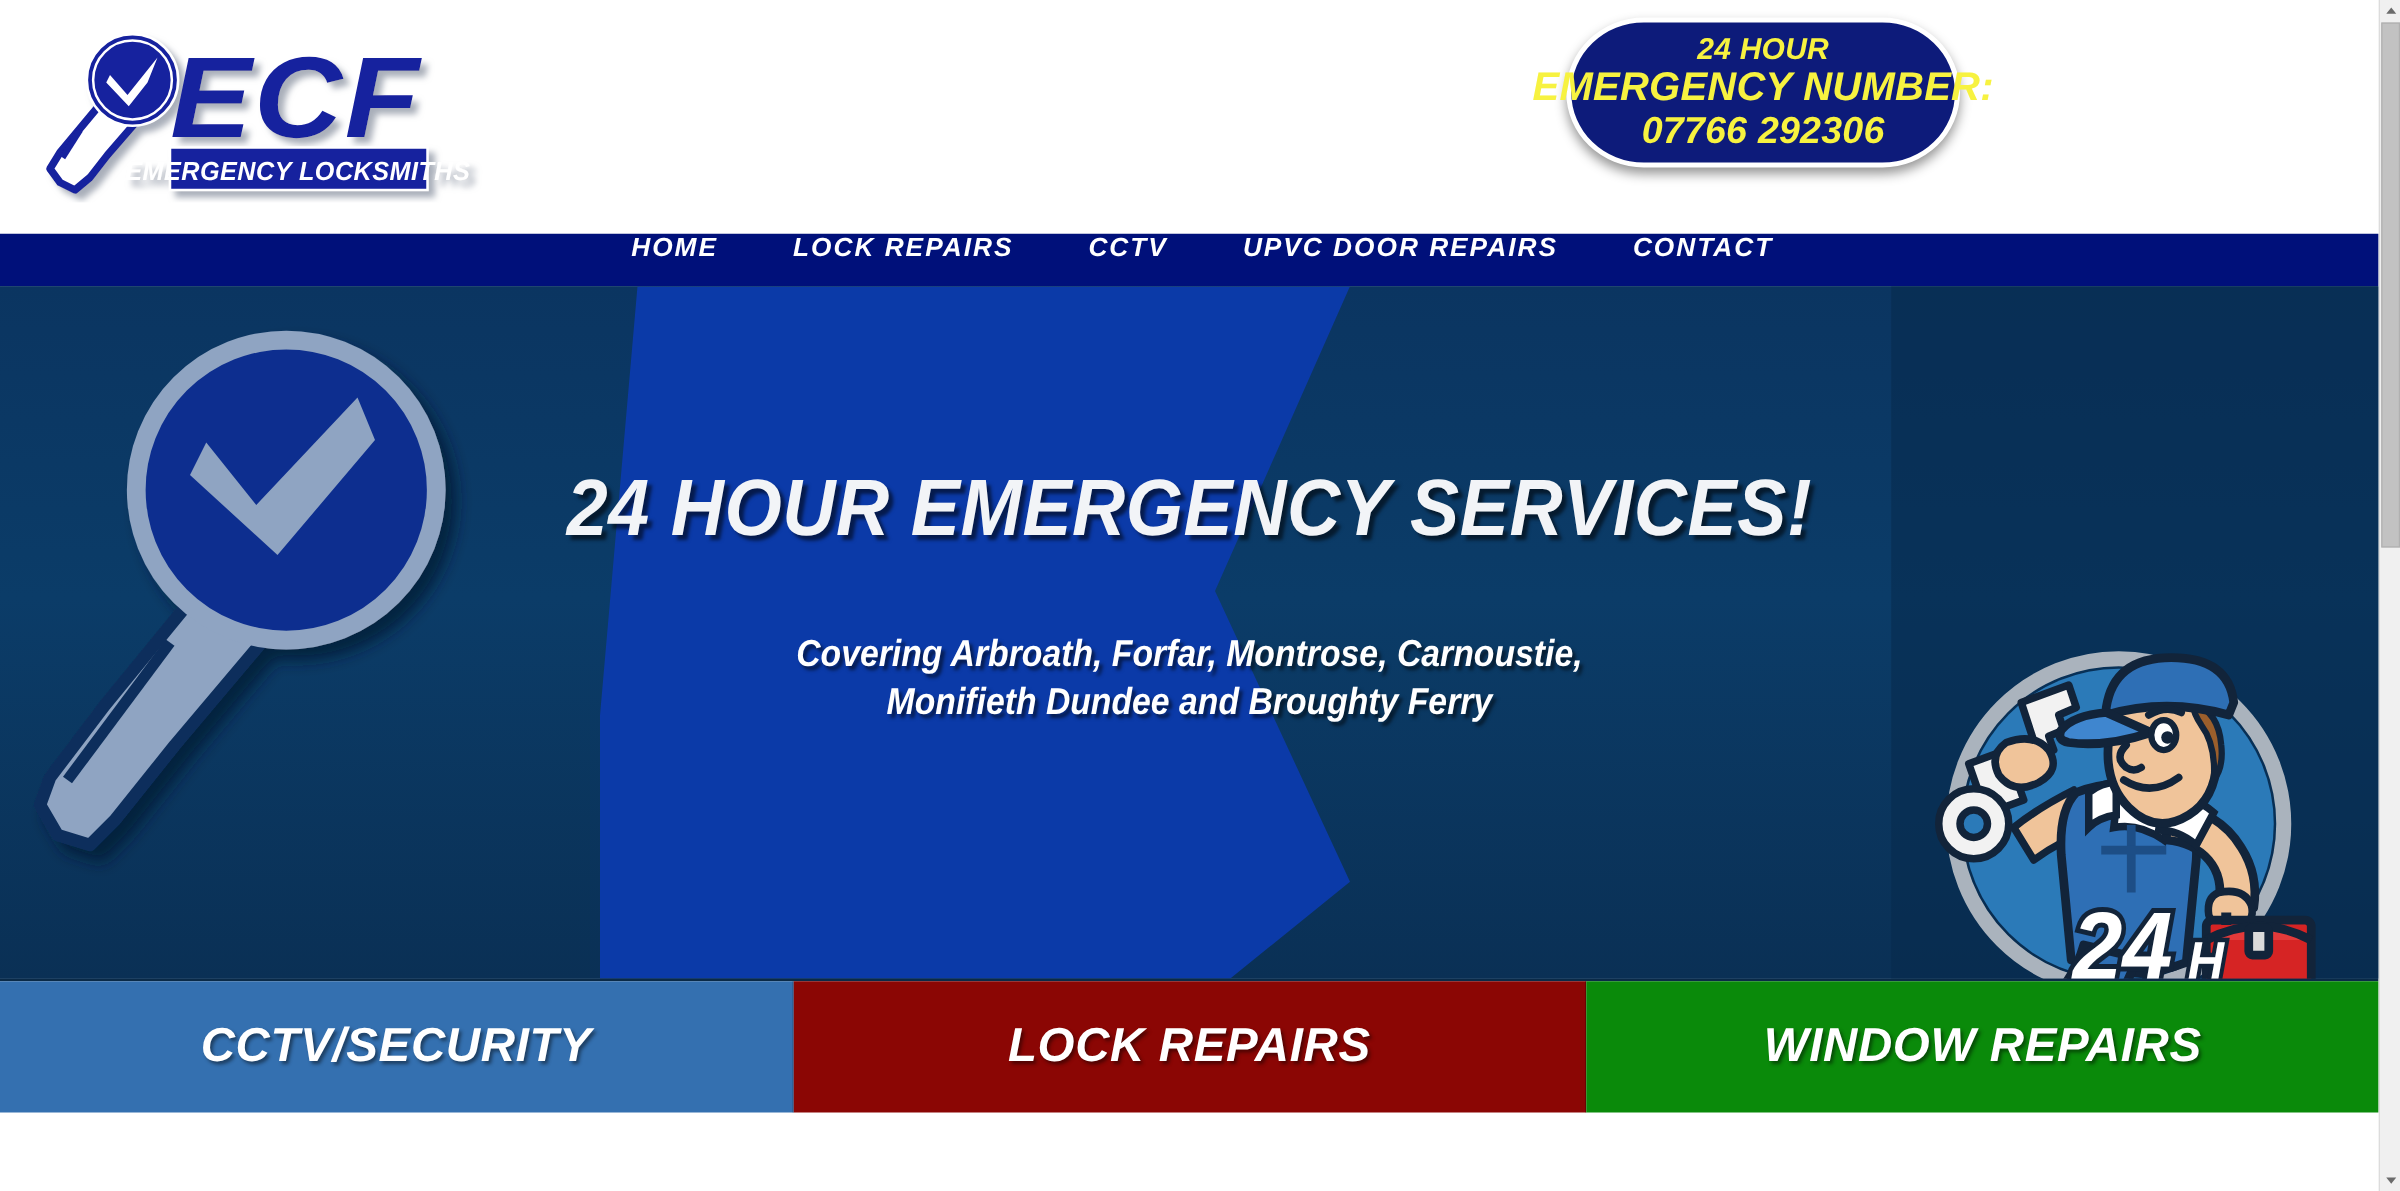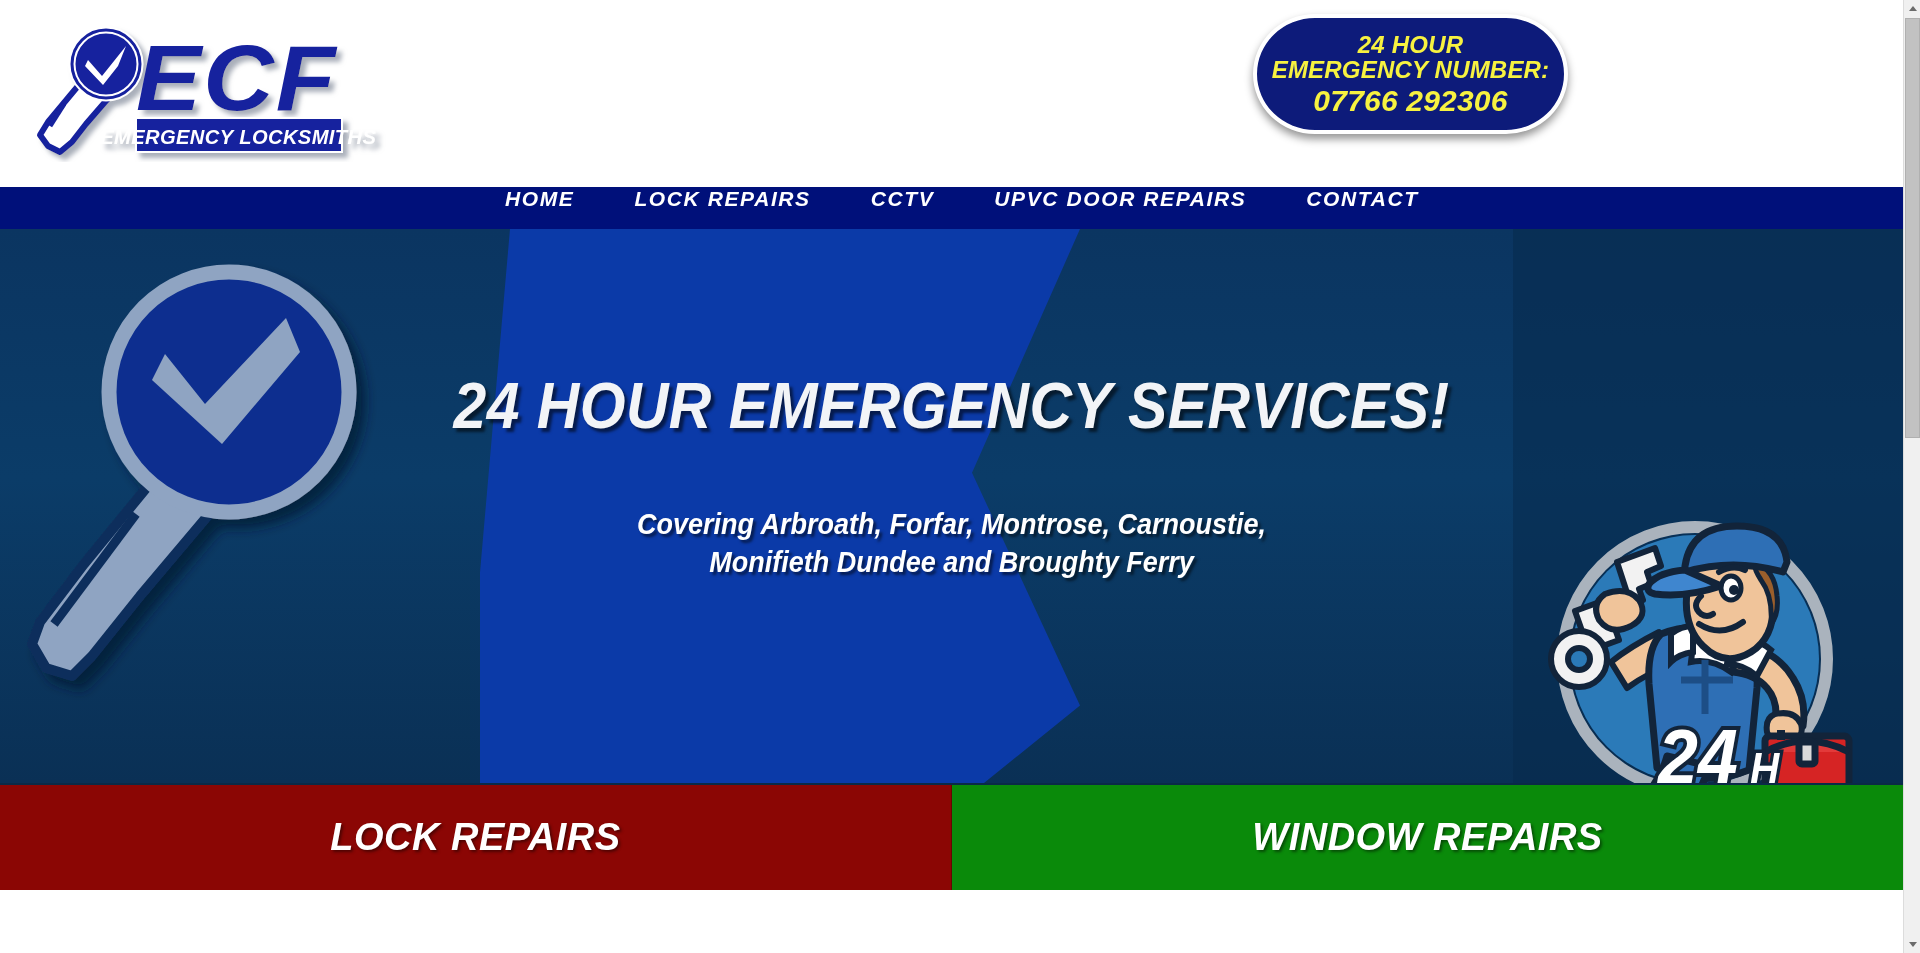--- a/index.html
+++ b/index.html
@@ -68,21 +68,21 @@
     line-height: 1.05;
   }
   .badge-line {
     color: #f7f240;
     font-weight: bold;
     letter-spacing: 0.2px;
     text-align: center;
     white-space: nowrap;
   }
   .badge-l1 { font-size: 24px; }
-  .badge-l2 { font-size: 24px; }
+  .badge-l2 { font-size: 32px; }
   .badge-l3 { font-size: 30px; margin-top: 3px; text-align: center; }
 
   
   .nav {
     position: relative;
     width: 100%;
     height: 42px;
     background: #00107a;
     display: flex;
     justify-content: flex-start;
@@ -396,20 +396,21 @@
           <g>
             <text x="148" y="300" font-family="Liberation Sans, sans-serif" font-size="78" font-weight="bold" fill="#ffffff" stroke="#12243a" stroke-width="8" paint-order="stroke" transform="scale(0.92,1) translate(14,0)">24</text>
             <text x="248" y="300" font-family="Liberation Sans, sans-serif" font-size="44" font-weight="bold" fill="#ffffff" stroke="#12243a" stroke-width="7" paint-order="stroke" transform="scale(0.92,1) translate(14,0)">H</text>
             <text x="60" y="348" font-family="Liberation Sans, sans-serif" font-size="60" font-weight="bold" fill="#ffffff" stroke="#12243a" stroke-width="8" paint-order="stroke" transform="scale(0.96,1) translate(4,0)">SERVICE</text>
           </g>
         </svg>
       </div>
     </section>
 
     <div class="services">
+      <div class="svc svc-cctv">CCTV/SECURITY</div>
       <div class="svc svc-lock">LOCK REPAIRS</div>
       <div class="svc svc-window">WINDOW REPAIRS</div>
     </div>
 
   </div>
 
   <div class="scrollbar">
     <div class="sb-btn sb-up">
       <span class="sb-arrow sb-arrow-up"></span>
     </div>

